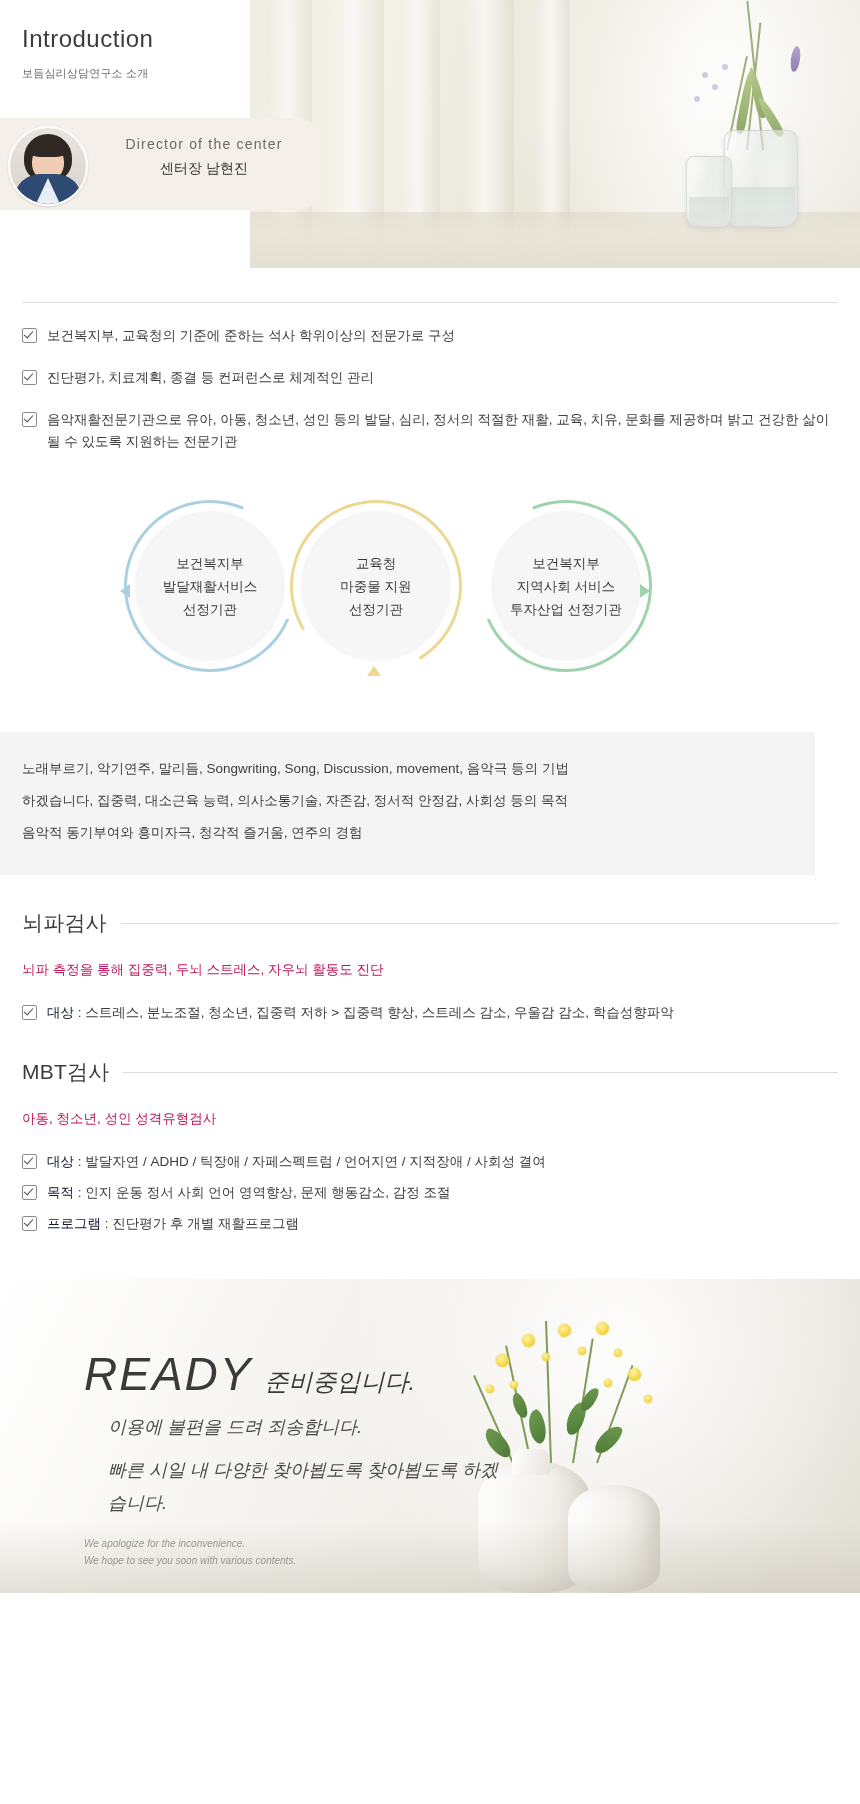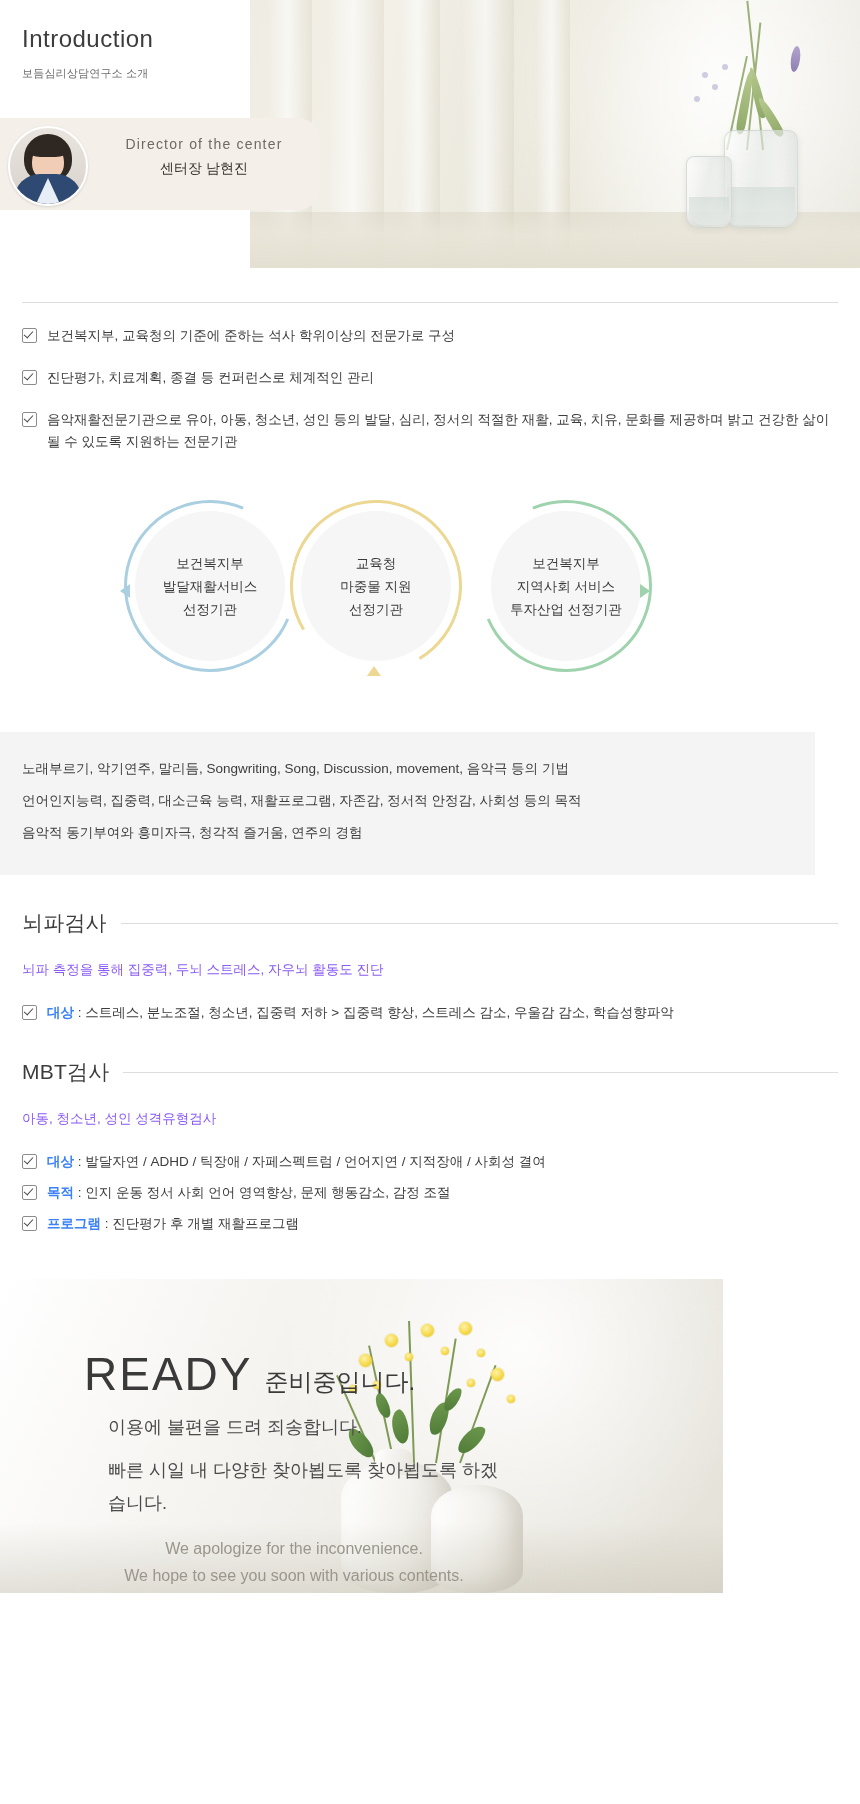--- a/index.html
+++ b/index.html
@@ -261,21 +261,21 @@
     content: "";
     position: absolute;
     left: 3px;
     top: 0px;
     width: 4px;
     height: 8px;
     border: solid #4a4a4a;
     border-width: 0 1.4px 1.4px 0;
     transform: rotate(42deg);
   }
-  .check-text b { font-weight: 700; color: #3b82f6; }
+  .check-text b { font-weight: 400; color: #0f172a; }
 
   
   .circles {
     position: relative;
     height: 230px;
     margin-top: 26px;
   }
   .circle-wrap {
     position: absolute;
     width: 172px;
@@ -347,35 +347,36 @@
     margin: 0 0 9px 0;
     font-size: 13.5px;
     line-height: 1.7;
     color: #3d3d3d;
   }
   .gray-band p:last-child { margin-bottom: 4px; }
 
   .plain-text {
     font-size: 13.5px;
     line-height: 1.7;
-    color: #8b5cf6;
+    color: #be185d;
     margin-top: 22px;
   }
   .tight-list .check-item { margin-bottom: 9px; }
 
   
   .ready {
     position: relative;
-    width: 723px;
+    width: 860px;
     height: 314px;
     margin-top: 44px;
     overflow: hidden;
     background:
       radial-gradient(circle at 72% 22%, rgba(255,255,255,0.9) 0%, rgba(255,255,255,0) 42%),
       linear-gradient(115deg, #ffffff 0%, #f6f5f2 30%, #eeece6 62%, #e4e1d8 100%);
+    font-style: italic;
   }
   .ready-shadow {
     position: absolute;
     left: 0; right: 0; bottom: 0;
     height: 70px;
     background: linear-gradient(180deg, rgba(205,200,186,0.0), rgba(198,193,178,0.45));
   }
   .ready-text {
     position: absolute;
     left: 84px;
@@ -400,24 +401,23 @@
   }
   .ready-line {
     margin-top: 10px;
     font-size: 18px;
     color: #4a4a4a;
     line-height: 1.85;
     margin-left: 24px;
   }
   .ready-en {
     margin-top: 16px;
-    font-size: 16px;
+    font-size: 10px;
     color: #9a968c;
     line-height: 1.65;
-    text-align: center;
   }
 
   
   .ready-art {
     position: absolute;
     right: 30px;
     bottom: 0;
     width: 430px;
     height: 314px;
   }
@@ -571,21 +571,21 @@
 투자산업 선정기관</span>
       </div>
     </div>
     <div class="arrow left-blue"></div>
     <div class="arrow down-yellow"></div>
     <div class="arrow left-green"></div>
   </div>
 
   <div class="gray-band">
     <p>노래부르기, 악기연주, 말리듬, Songwriting, Song, Discussion, movement, 음악극 등의 기법</p>
-    <p>언어인지능력, 집중력, 대소근육 능력, 재활프로그램, 자존감, 정서적 안정감, 사회성 등의 목적</p>
+    <p>하겠습니다, 집중력, 대소근육 능력, 의사소통기술, 자존감, 정서적 안정감, 사회성 등의 목적</p>
     <p>음악적 동기부여와 흥미자극, 청각적 즐거움, 연주의 경험</p>
   </div>
 
   <div class="section">
     <div class="sec-head">
       <div class="sec-title">뇌파검사</div>
       <div class="sec-rule"></div>
     </div>
     <div class="plain-text">뇌파 측정을 통해 집중력, 두뇌 스트레스, 자우뇌 활동도 진단</div>
     <div class="check-list tight-list" style="margin-top:20px;">

